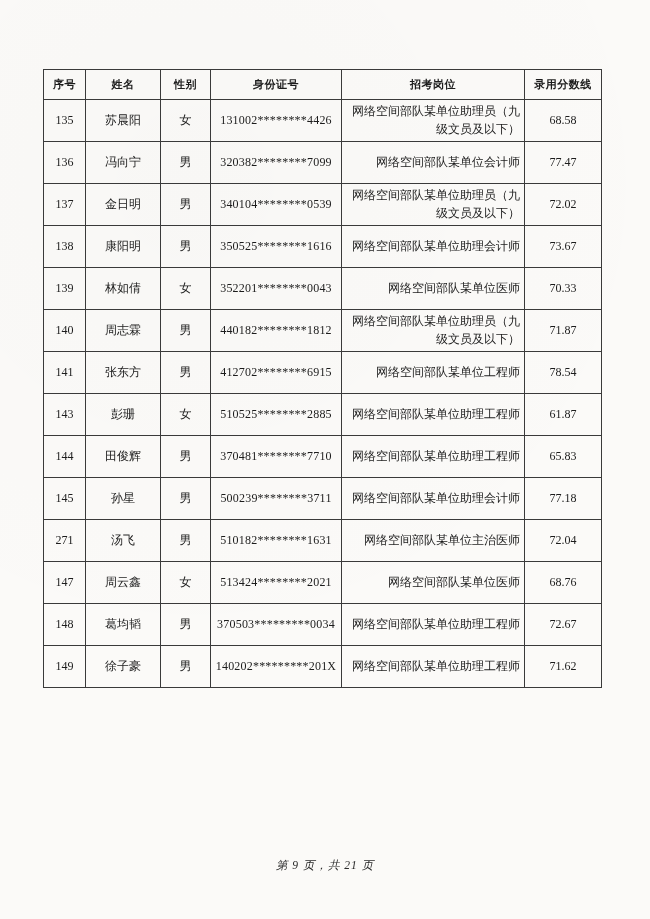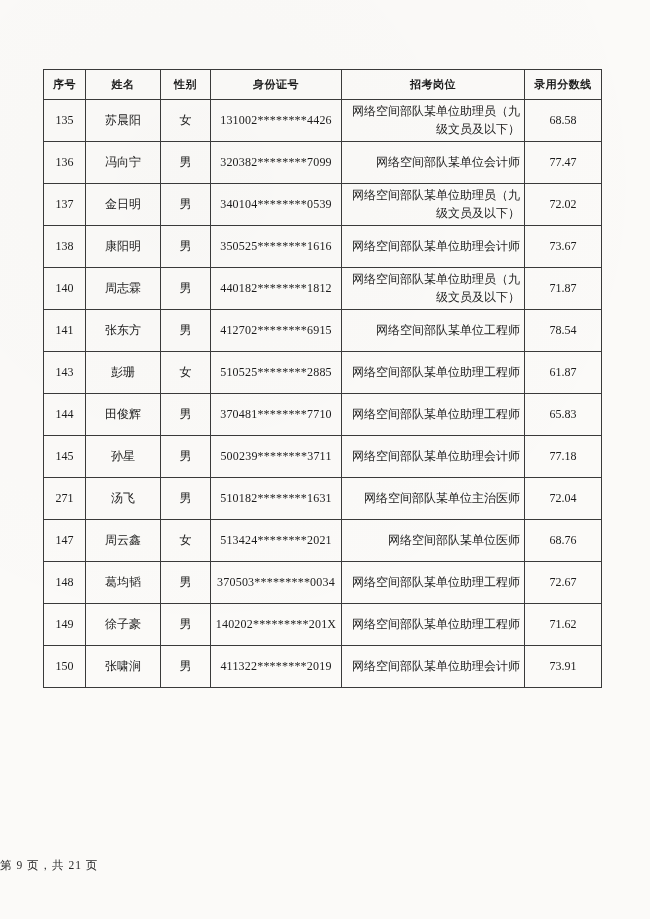--- a/index.html
+++ b/index.html
@@ -47,23 +47,25 @@
     text-align: right;
     padding-left: 6px;
     padding-right: 4px;
   }
   .score-table td.cell-id { letter-spacing: 0.2px; }
   .footer {
     position: absolute;
     left: 0;
     width: 100%;
     top: 858px;
+    text-align: center;
     font-size: 11.5px;
     letter-spacing: 1px;
     color: #2a2a2a;
+    font-style: italic;
   }
 </style>
 </head>
 <body>
 
 <div class="page">
 
   <table class="score-table">
     <colgroup>
         <col style="width: 42px;">
@@ -110,20 +112,28 @@
         </tr>
         <tr>
           <td class="cell-no">138</td>
           <td class="cell-name">康阳明</td>
           <td class="cell-gender">男</td>
           <td class="cell-id">350525********1616</td>
           <td class="cell-position">网络空间部队某单位助理会计师</td>
           <td class="cell-score">73.67</td>
         </tr>
         <tr>
+          <td class="cell-no">139</td>
+          <td class="cell-name">林如倩</td>
+          <td class="cell-gender">女</td>
+          <td class="cell-id">352201********0043</td>
+          <td class="cell-position">网络空间部队某单位医师</td>
+          <td class="cell-score">70.33</td>
+        </tr>
+        <tr>
           <td class="cell-no">140</td>
           <td class="cell-name">周志霖</td>
           <td class="cell-gender">男</td>
           <td class="cell-id">440182********1812</td>
           <td class="cell-position">网络空间部队某单位助理员（九级文员及以下）</td>
           <td class="cell-score">71.87</td>
         </tr>
         <tr>
           <td class="cell-no">141</td>
           <td class="cell-name">张东方</td>
@@ -181,26 +191,18 @@
           <td class="cell-score">72.67</td>
         </tr>
         <tr>
           <td class="cell-no">149</td>
           <td class="cell-name">徐子豪</td>
           <td class="cell-gender">男</td>
           <td class="cell-id">140202*********201X</td>
           <td class="cell-position">网络空间部队某单位助理工程师</td>
           <td class="cell-score">71.62</td>
         </tr>
-        <tr>
-          <td class="cell-no">150</td>
-          <td class="cell-name">张啸涧</td>
-          <td class="cell-gender">男</td>
-          <td class="cell-id">411322********2019</td>
-          <td class="cell-position">网络空间部队某单位助理会计师</td>
-          <td class="cell-score">73.91</td>
-        </tr>
       </tbody>
   </table>
 
   <div class="footer">第 9 页，共 21 页</div>
 
 </div>
 
 </body></html>

